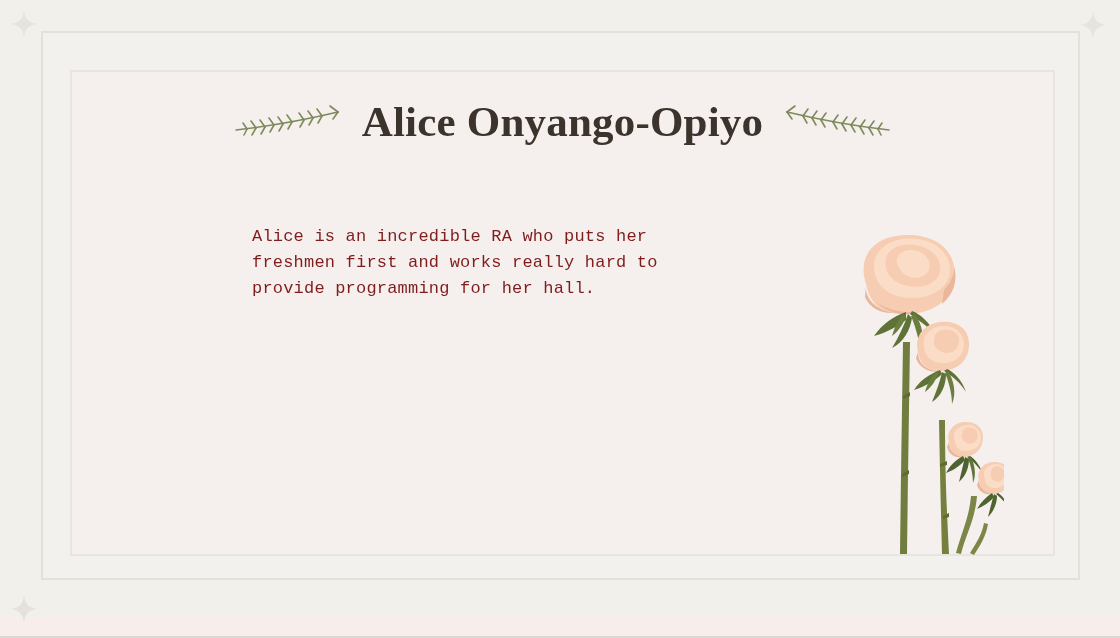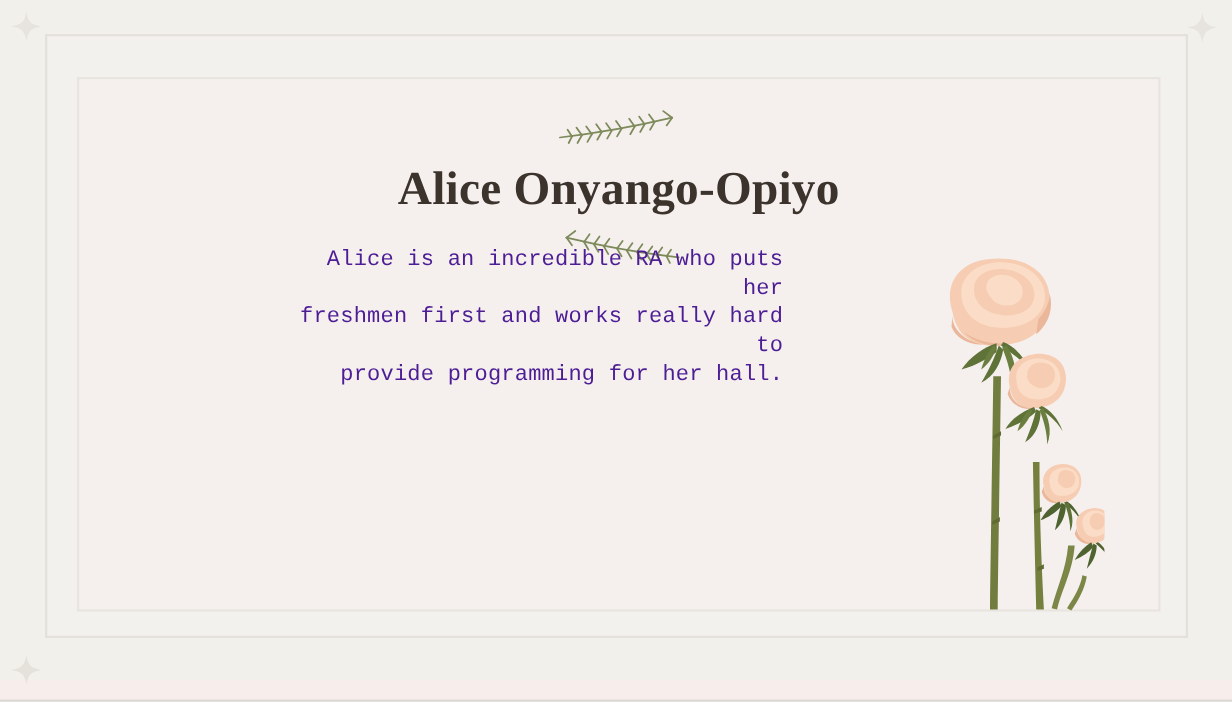--- a/index.html
+++ b/index.html
@@ -77,21 +77,20 @@
   
   .title-row {
     position: absolute;
     left: 0;
     right: 0;
     top: 28px;
     display: flex;
     align-items: center;
     justify-content: center;
     gap: 16px;
-    flex-direction: column;
   }
   .sprig {
     flex: 0 0 auto;
     width: 112px;
     height: 34px;
   }
   .sprig.right { transform: scaleX(-1); }
 
   .slide-title {
     font-family: "Liberation Serif", "DejaVu Serif", serif;
@@ -102,25 +101,25 @@
     white-space: nowrap;
     line-height: 1;
   }
 
   
   .body-copy {
     position: absolute;
     left: 180px;
     top: 152px;
     width: 460px;
-    text-align: right;
+    text-align: left;
     font-family: "Liberation Mono", "DejaVu Sans Mono", monospace;
-    font-size: 20px;
+    font-size: 17px;
     line-height: 26px;
-    color: #4c1d95;
+    color: #7f1d1d;
     letter-spacing: .2px;
     white-space: pre-line;
   }
 
   
   .floral {
     position: absolute;
     left: 742px;
     top: 152px;
     width: 190px;

